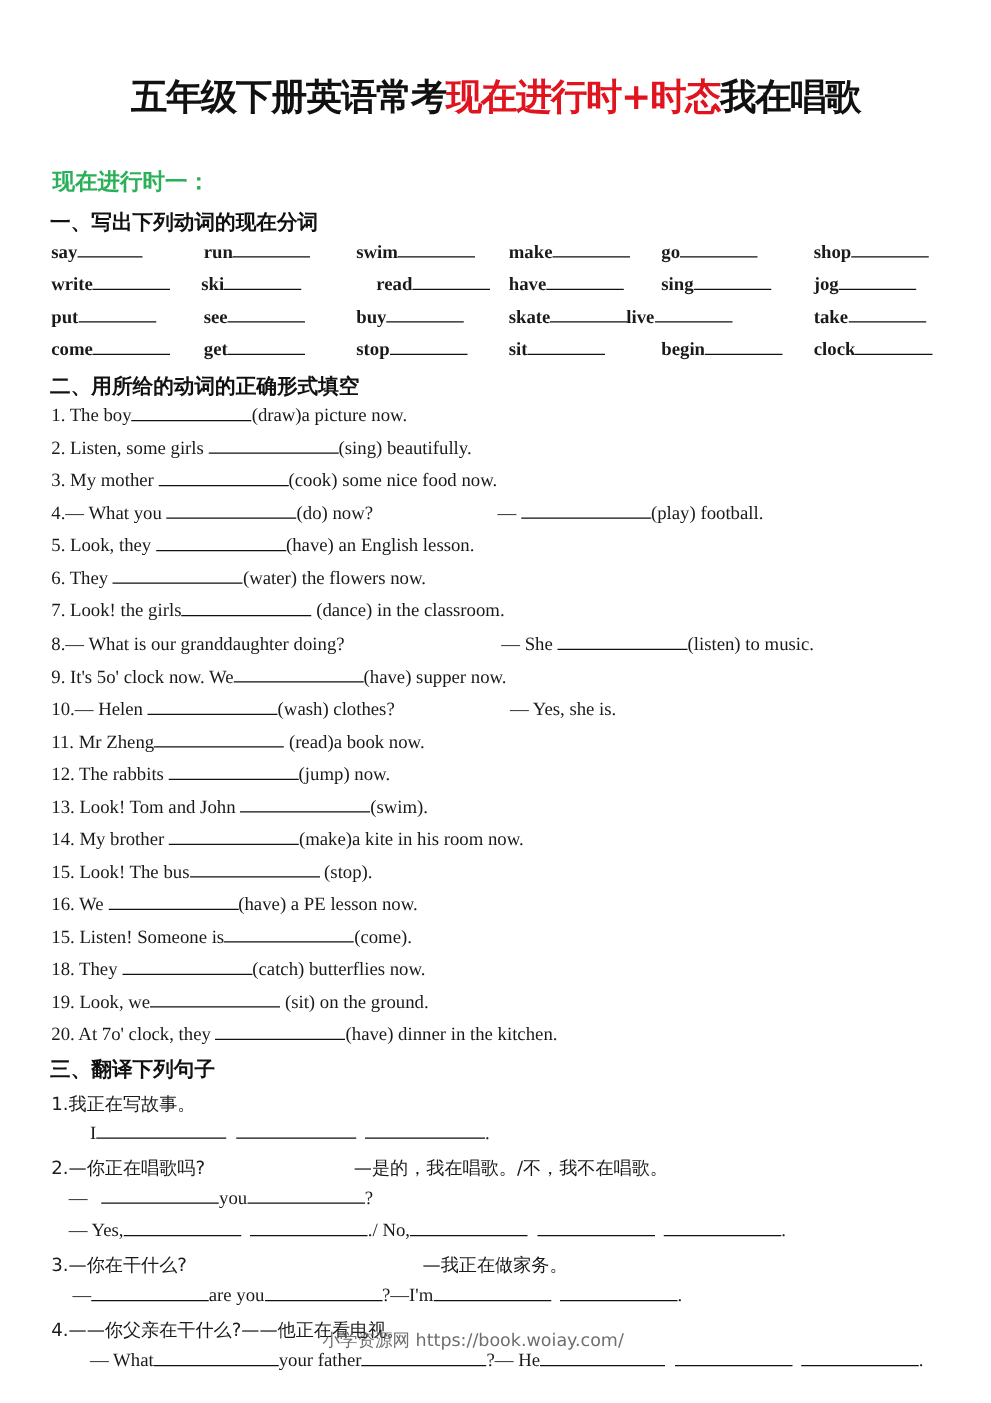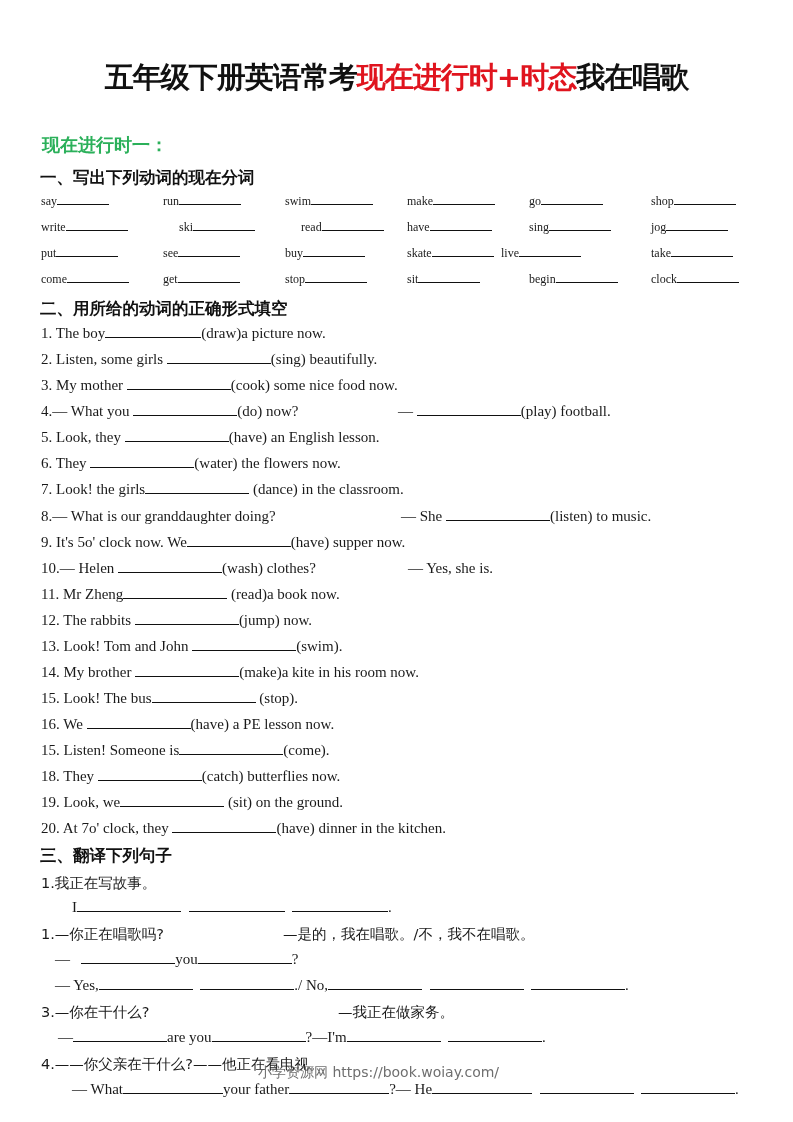--- a/index.html
+++ b/index.html
@@ -9,21 +9,21 @@
            font-family: "DejaVu Sans", "Liberation Sans", sans-serif; font-size: 29px;
            font-weight: bold; letter-spacing: -1px; color: #111; }
   .title .red { color: #e0141e; }
   .section-green { position: absolute; left: 42px; top: 133px;
            font-family: "DejaVu Sans", "Liberation Sans", sans-serif; font-size: 18px;
            font-weight: bold; color: #2bb05a; }
   .heading { position: absolute; left: 40px; font-family: "DejaVu Sans", "Liberation Sans", sans-serif;
            font-size: 16.5px; font-weight: bold; color: #111; }
   .word-grid { position: absolute; left: 41px; top: 194px; width: 720px; }
   .word-row { height: 26px; position: relative; }
-  .word { position: absolute; font-size: 12px; top: 0; white-space: nowrap; }
+  .word { position: absolute; font-size: 15px; top: 0; white-space: nowrap; font-weight: bold; }
   .word .blank { display: inline-block; border-bottom: 1.4px solid #111; vertical-align: baseline; height: 1px; }
   .line { position: absolute; left: 41px; font-size: 15px; white-space: nowrap; }
   .line .blank { display: inline-block; border-bottom: 1.4px solid #111; height: 1px; vertical-align: baseline; }
   .cn { font-family: "DejaVu Sans", "Liberation Sans", sans-serif; font-size: 14.5px; }
   .watermark { position: absolute; left: 258px; top: 1064px; font-family: "DejaVu Sans", sans-serif;
            font-size: 14px; color: #555; opacity: 0.85; }
 </style>
 </head>
 <body>
 
@@ -39,21 +39,21 @@
   <div class="word-row">
     <span class="word" style="left:0"><span>say</span><span class="blank" style="width:52px"></span></span>
     <span class="word" style="left:122px"><span>run</span><span class="blank" style="width:62px"></span></span>
     <span class="word" style="left:244px"><span>swim</span><span class="blank" style="width:62px"></span></span>
     <span class="word" style="left:366px"><span>make</span><span class="blank" style="width:62px"></span></span>
     <span class="word" style="left:488px"><span>go</span><span class="blank" style="width:62px"></span></span>
     <span class="word" style="left:610px"><span>shop</span><span class="blank" style="width:62px"></span></span>
   </div>
   <div class="word-row">
     <span class="word" style="left:0"><span>write</span><span class="blank" style="width:62px"></span></span>
-    <span class="word" style="left:138px"><span>ski</span><span class="blank" style="width:62px"></span></span>
+    <span class="word" style="left:120px"><span>ski</span><span class="blank" style="width:62px"></span></span>
     <span class="word" style="left:260px"><span>read</span><span class="blank" style="width:62px"></span></span>
     <span class="word" style="left:366px"><span>have</span><span class="blank" style="width:62px"></span></span>
     <span class="word" style="left:488px"><span>sing</span><span class="blank" style="width:62px"></span></span>
     <span class="word" style="left:610px"><span>jog</span><span class="blank" style="width:62px"></span></span>
   </div>
   <div class="word-row">
     <span class="word" style="left:0"><span>put</span><span class="blank" style="width:62px"></span></span>
     <span class="word" style="left:122px"><span>see</span><span class="blank" style="width:62px"></span></span>
     <span class="word" style="left:244px"><span>buy</span><span class="blank" style="width:62px"></span></span>
     <span class="word" style="left:366px"><span>skate</span><span class="blank" style="width:62px"></span></span>
@@ -94,21 +94,21 @@
 <div class="line" style="top:742px"><span>15. Listen! Someone is</span><span class="blank" style="width:104px"></span><span>(come).</span></div>
 <div class="line" style="top:768px"><span>18. They </span> <span class="blank" style="width:104px"></span><span>(catch) butterflies now.</span></div>
 <div class="line" style="top:794px"><span>19. Look, we</span><span class="blank" style="width:104px"></span><span> (sit) on the ground.</span></div>
 <div class="line" style="top:820px"><span>20. At 7o' clock, they </span> <span class="blank" style="width:104px"></span><span>(have) dinner in the kitchen.</span></div>
 
 <div class="heading" style="top:845px">三、翻译下列句子</div>
 
 <div class="line cn" style="top:874px">1.我正在写故事。</div>
 <div class="line" style="top:899px; left:72px"><span>I</span><span class="blank" style="width:104px"></span>&nbsp;&nbsp;<span class="blank" style="width:96px"></span>&nbsp;&nbsp;<span class="blank" style="width:96px"></span><span>.</span></div>
 
-<div class="line cn" style="top:925px">1.—你正在唱歌吗?</div>
+<div class="line cn" style="top:925px">2.—你正在唱歌吗?</div>
 <div class="line cn" style="top:925px; left:283px">—是的，我在唱歌。/不，我不在唱歌。</div>
 <div class="line" style="top:951px; left:55px"><span>— </span>&nbsp;&nbsp;<span class="blank" style="width:94px"></span><span>you</span><span class="blank" style="width:94px"></span><span>?</span></div>
 <div class="line" style="top:977px; left:55px"><span>— Yes,</span><span class="blank" style="width:94px"></span>&nbsp;&nbsp;<span class="blank" style="width:94px"></span><span>./ No,</span><span class="blank" style="width:94px"></span>&nbsp;&nbsp;<span class="blank" style="width:94px"></span>&nbsp;&nbsp;<span class="blank" style="width:94px"></span><span>.</span></div>
 
 <div class="line cn" style="top:1003px">3.—你在干什么?</div>
 <div class="line cn" style="top:1003px; left:338px">—我正在做家务。</div>
 <div class="line" style="top:1029px; left:58px"><span>—</span><span class="blank" style="width:94px"></span><span>are you</span><span class="blank" style="width:94px"></span><span>?—I'm</span><span class="blank" style="width:94px"></span>&nbsp;&nbsp;<span class="blank" style="width:94px"></span><span>.</span></div>
 
 <div class="line cn" style="top:1055px">4.——你父亲在干什么?——他正在看电视。</div>
 <div class="line" style="top:1081px; left:72px"><span>— What</span><span class="blank" style="width:100px"></span><span>your father</span><span class="blank" style="width:100px"></span><span>?— He</span><span class="blank" style="width:100px"></span>&nbsp;&nbsp;<span class="blank" style="width:94px"></span>&nbsp;&nbsp;<span class="blank" style="width:94px"></span><span>.</span></div>

